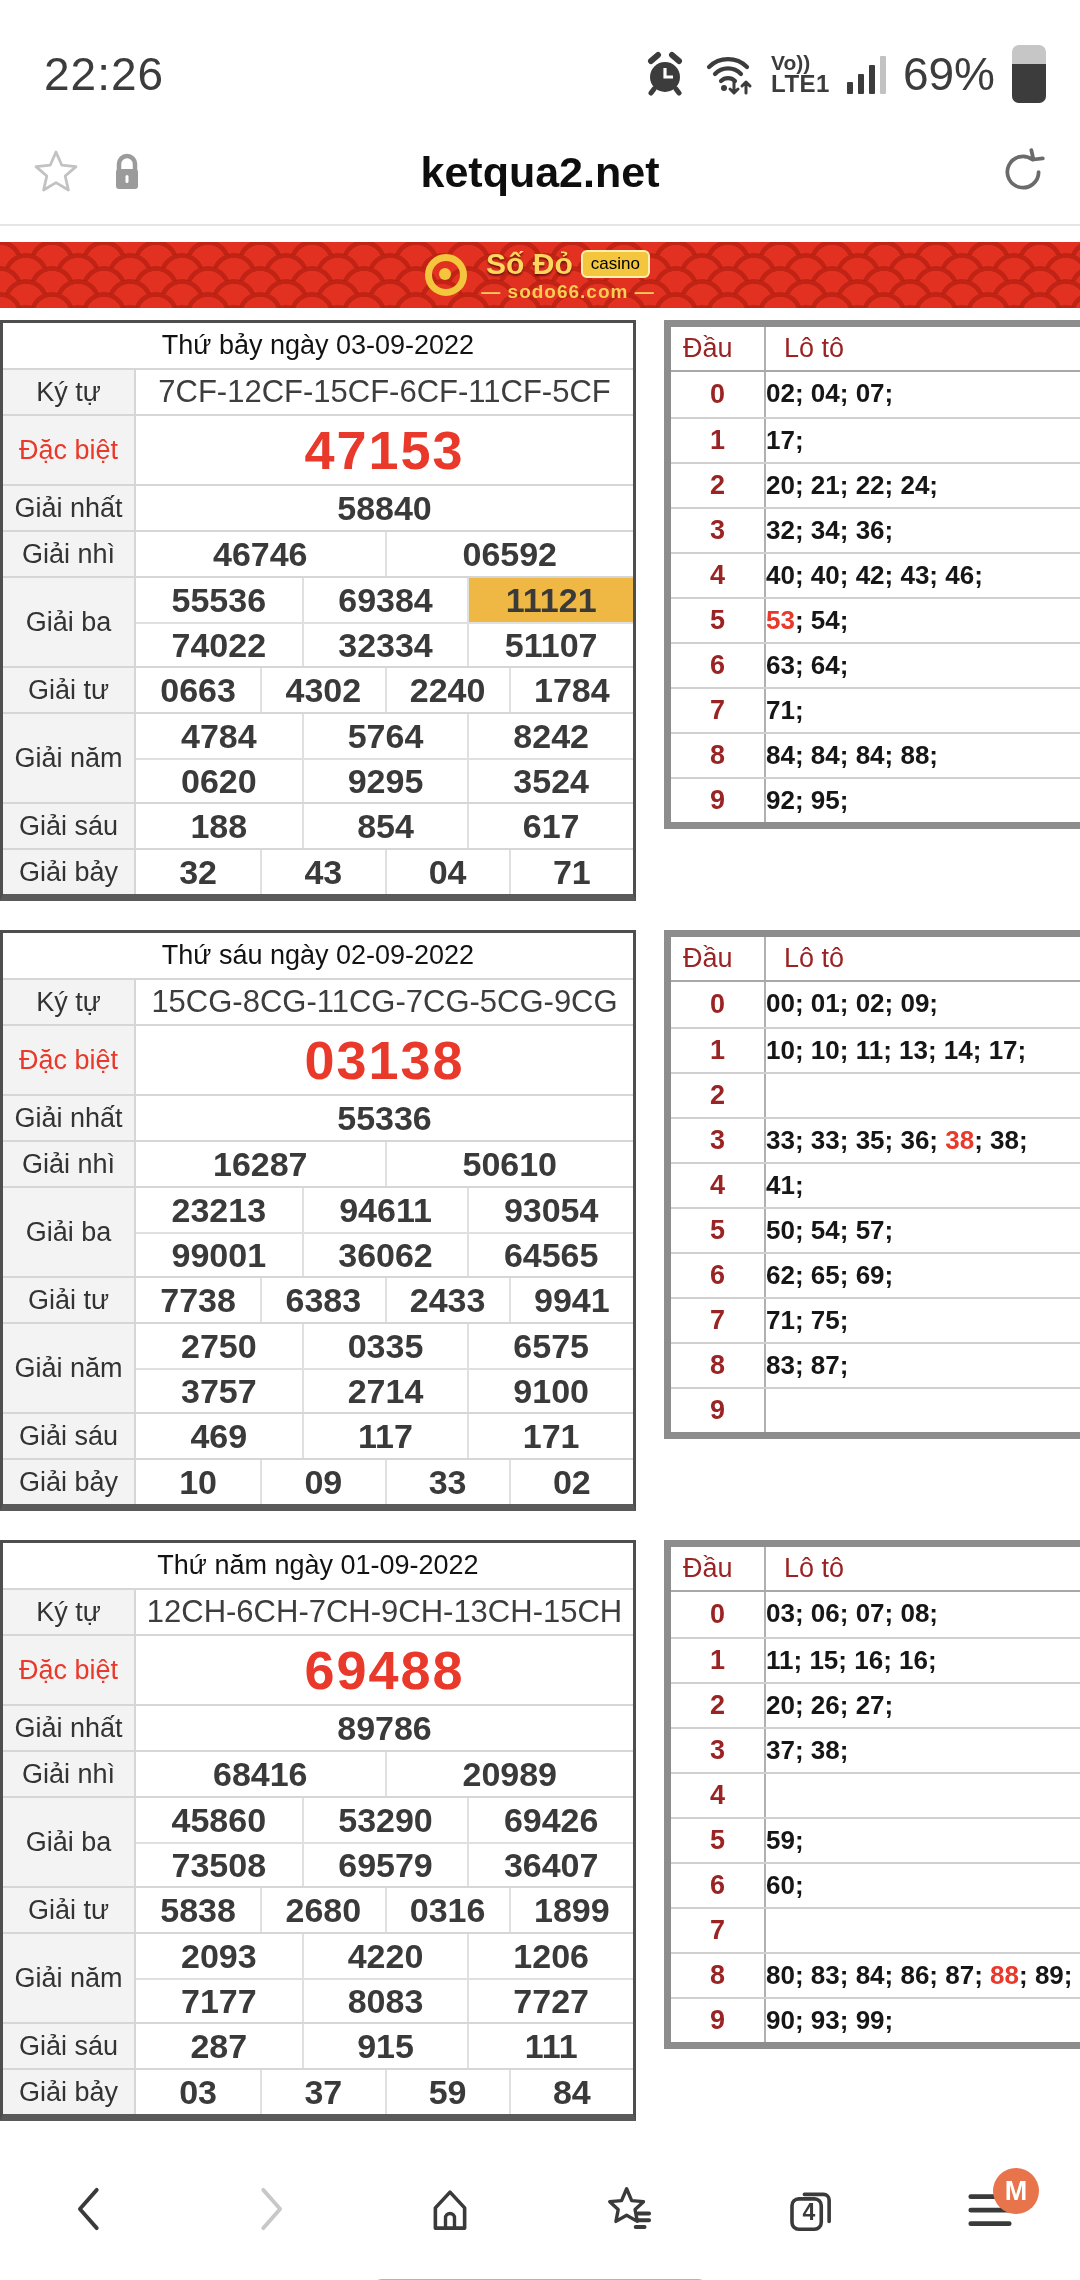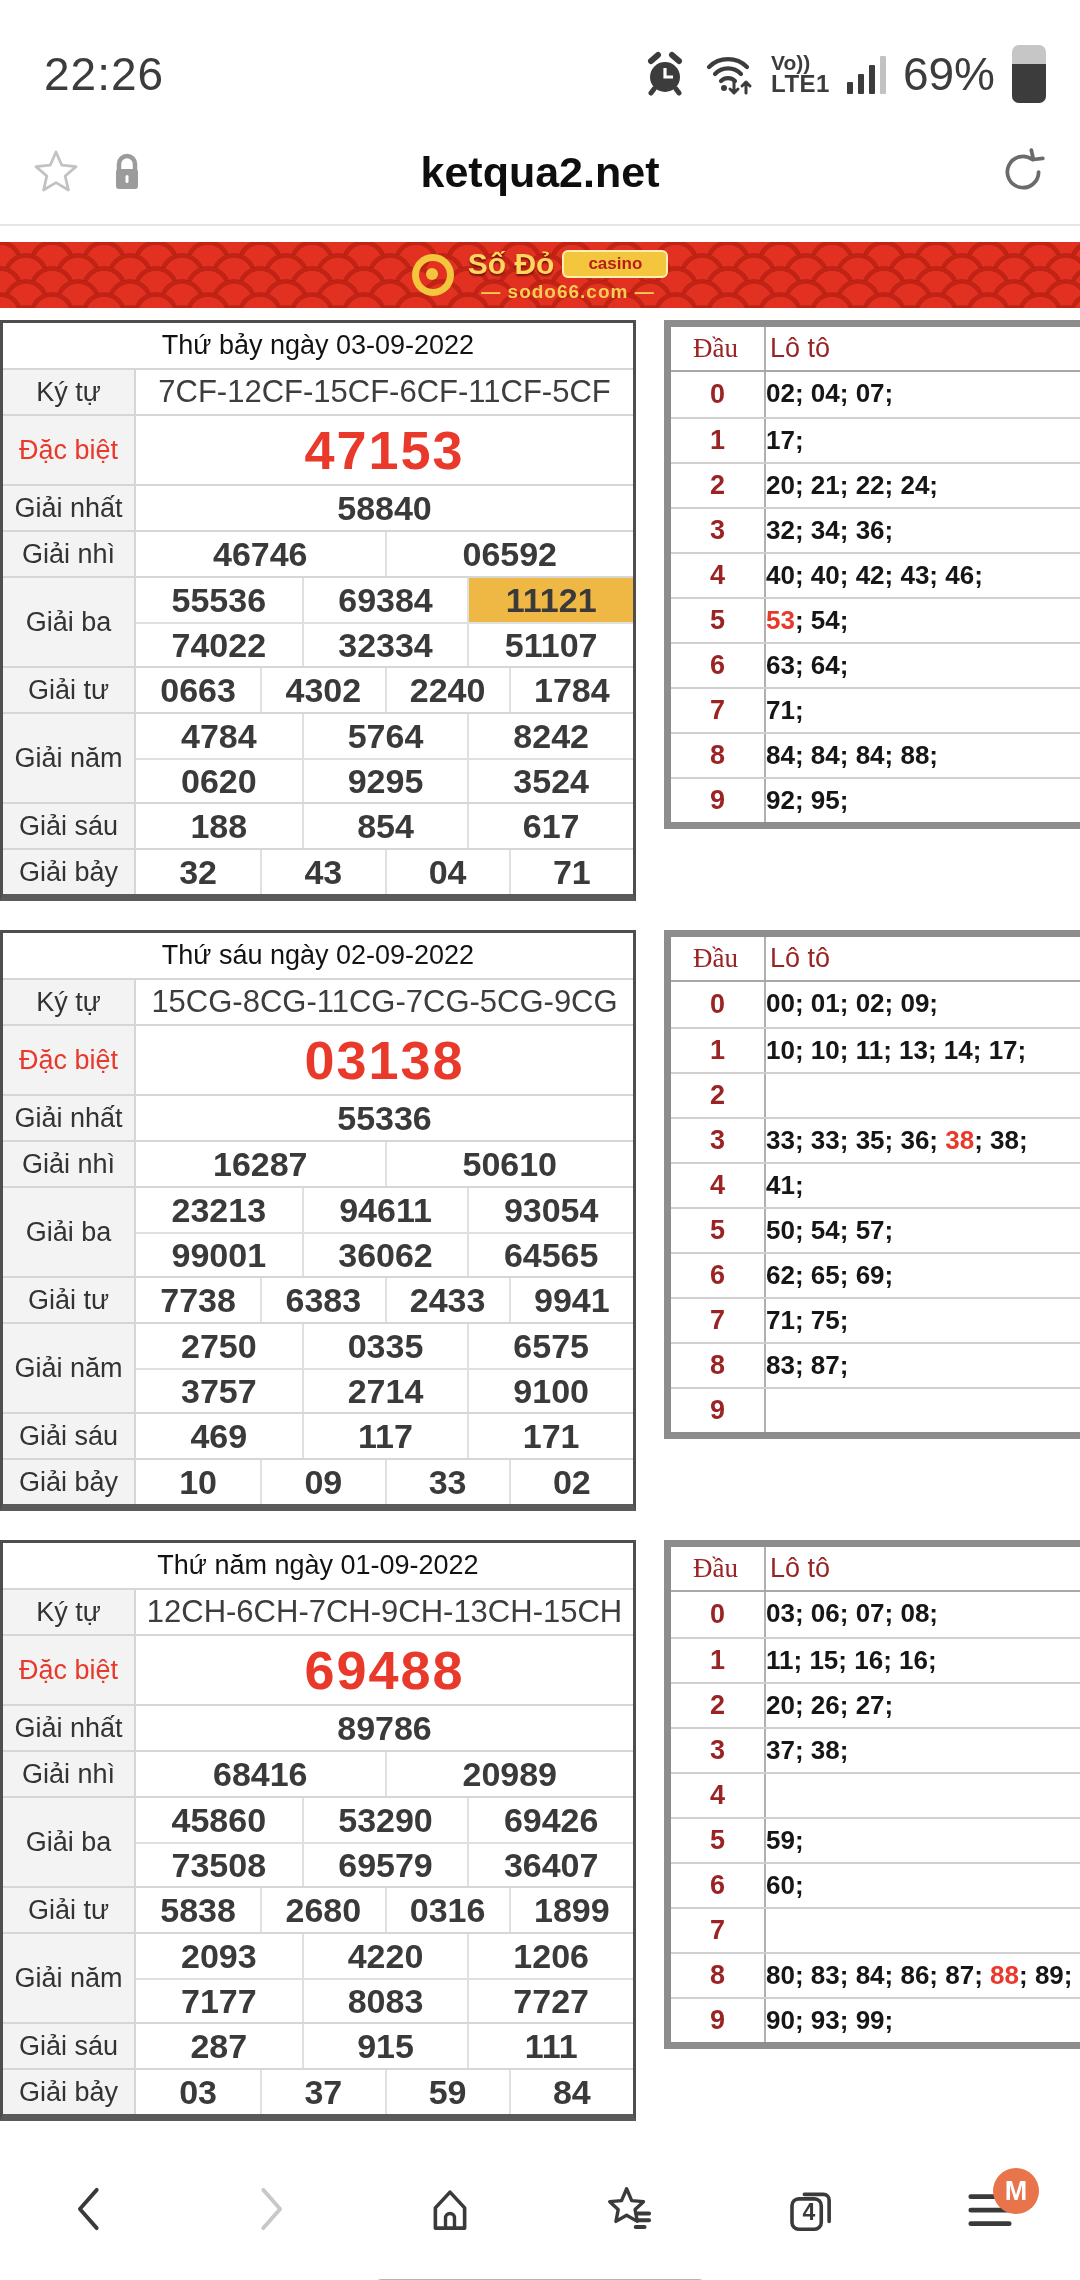--- a/index.html
+++ b/index.html
@@ -33,21 +33,21 @@
       radial-gradient(circle farthest-side at 50% 130%, rgba(0,0,0,0) 52%, rgba(165,25,12,.55) 54% 66%, rgba(0,0,0,0) 68%) 0 0/52px 26px repeat,
       radial-gradient(circle farthest-side at 50% 130%, rgba(0,0,0,0) 52%, rgba(165,25,12,.55) 54% 66%, rgba(0,0,0,0) 68%) 26px 13px/52px 26px repeat,
       #e23120;
     display:flex; align-items:center; justify-content:center; }
   .banner-inner { display:flex; align-items:center; gap:14px; }
   .logo-ring { width:42px; height:42px; border-radius:50%; border:7px solid #f3c63e; position:relative; }
   .logo-ring::after { content:""; position:absolute; left:7px; top:7px; width:12px; height:12px; border-radius:50%; background:#f3c63e; }
   .brand-col { text-align:center; line-height:1.05; }
   .brand-row { display:flex; align-items:center; gap:8px; justify-content:center; }
   .brand { font-size:30px; font-weight:800; color:#ffd75e; text-shadow:0 2px 2px rgba(90,10,5,.8); }
-  .casino { font-size:17px; font-weight:700; color:#b91c1c; background:#f3c63e; border:2px solid #fff0b0; border-radius:6px; padding:0 24px; line-height:24px; }
+  .casino { font-size:17px; font-weight:400; color:#000000; background:#f3c63e; border:2px solid #fff0b0; border-radius:6px; padding:0 8px; line-height:24px; }
   .site { font-size:19px; font-weight:700; color:#f7ce53; letter-spacing:1px; margin-top:2px; }
 
   
   .content { padding-top:12px; }
   .day-section { display:flex; align-items:flex-start; margin-bottom:29px; }
 
   
   .rtable { width:636px; background:#fff; border:3px solid #4e4e4e; border-bottom:7px solid #5a5a5a; }
   .r-date { height:45px; display:flex; align-items:center; justify-content:center; font-size:27px; color:#121212;border-radius:14px; }
   .r-row { display:flex; border-top:2px solid #d6d6d6; }
@@ -64,22 +64,22 @@
   .cell { height:44px; display:flex; align-items:center; justify-content:center; font-size:34px; font-weight:700; color:#3a3a3a; border-left:2px solid #e0e0e0; }
   .c2 .cell:nth-child(2n+1){border-left:none}
   .c3 .cell:nth-child(3n+1){border-left:none}
   .c4 .cell:nth-child(4n+1){border-left:none}
   .c3 .cell:nth-child(n+4){border-top:2px solid #e0e0e0}
   .cell.hl { background:#efb844; }
 
   
   .ltable { margin-left:28px; flex:1; background:#fff; border:7px solid #8d8d8d; border-right:none; }
   .l-head { height:45px; display:flex; align-items:center; border-bottom:2px solid #a8a8a8; color:#9a2323; font-size:27px; }
-  .l-dau { width:95px; height:100%; display:flex; align-items:center; padding-left:22px; border-right:2px solid #b0b0b0;font-family:Liberation Serif, serif; }
-  .l-title { padding-left:4px; }
+  .l-dau { width:95px; height:100%; display:flex; align-items:center; padding-left:12px; border-right:2px solid #b0b0b0; }
+  .l-title { padding-left:18px; }
   .l-row { height:45px; display:flex; border-top:2px solid #d0d0d0; }
   .l-body .l-row:first-child { border-top:none; }
   .l-digit { width:95px; flex-shrink:0; display:flex; align-items:center; justify-content:center; font-size:27px; font-weight:700; color:#9a2323; border-right:2px solid #b0b0b0; }
   .l-vals { flex:1; font-size:26px; font-weight:700; color:#161616; line-height:42px; white-space:nowrap; overflow:hidden; }
   .l-vals .red { color:#e8392b; }
 
   
   .nav { position:absolute; left:0; right:0; bottom:0; height:152px; background:#fff; display:flex; justify-content:space-around; align-items:flex-start; padding-top:24px; }
   .nav-btn { position:relative; width:58px; height:58px; display:flex; align-items:center; justify-content:center; }
   .tab-count { position:absolute; left:50%; top:50%; transform:translate(-58%,-38%); font-size:23px; font-weight:700; color:#3a3a3a; }

